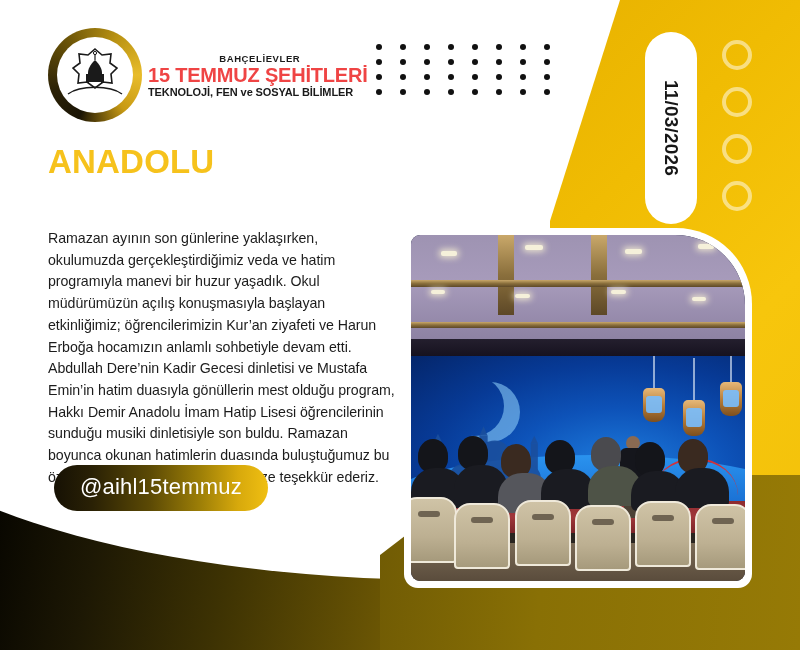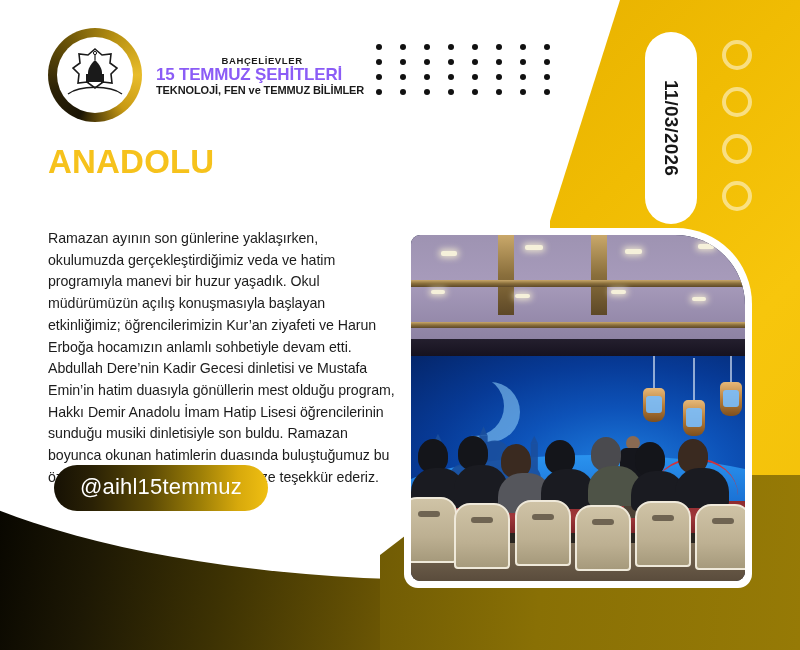--- a/index.html
+++ b/index.html
@@ -52,21 +52,21 @@
     right:0; bottom:0;
     width:420px; height:250px;
     background:linear-gradient(95deg,#6f5a04 0%,#897005 40%,#967a06 100%);
     clip-path:polygon(0% 62%, 14% 44%, 36% 33%, 64% 30%, 100% 30%, 100% 100%, 0% 100%);
   }
 
   
   .logo-block {
     position:absolute;
     left:48px; top:28px;
-    display:flex; align-items:center; gap:14px;
+    display:flex; align-items:center; gap:6px;
   }
   .logo-ring {
     width:94px; height:94px; flex:none;
     border-radius:50%;
     background:conic-gradient(from 200deg,#1a1405 0deg,#2c2206 50deg,#6a5307 120deg,#b99213 190deg,#e8bc2a 250deg,#c89a14 300deg,#3a2c06 350deg,#1a1405 360deg);
     display:flex; align-items:center; justify-content:center;
     position:relative;
   }
   .logo-ring::after {
     content:"";
@@ -76,22 +76,22 @@
     border-radius:50%;
   }
   .logo-emblem { position:relative; z-index:2; width:62px; height:58px; }
 
   .school-name { line-height:1.0; padding-top:2px; }
   .sn-top {
     font-size:9.5px; font-weight:700; letter-spacing:.6px;
     color:#1a1a1a; text-align:center; padding-left:4px;
   }
   .sn-main {
-    font-size:17px; font-weight:800; letter-spacing:-.2px;
-    color:#8b5cf6; margin-top:1px; white-space:nowrap;
+    font-size:20px; font-weight:800; letter-spacing:-.2px;
+    color:#ef4444; margin-top:1px; white-space:nowrap;
   }
   .sn-sub {
     font-size:11px; font-weight:700; letter-spacing:-.1px;
     color:#1a1a1a; margin-top:2px; white-space:nowrap;
   }
   .sn-sub2 {
     font-size:12.5px; font-weight:500; letter-spacing:.1px;
     color:#1a1a1a; margin-top:2px; white-space:nowrap;
   }
 
@@ -370,21 +370,21 @@
         <rect x="22" y="28" width="3" height="9" fill="#1a1a1a"></rect>
         <rect x="37" y="28" width="3" height="9" fill="#1a1a1a"></rect>
         <path d="M31 8 v6" stroke="#1a1a1a" stroke-width="1.2" fill="none"></path>
         <circle cx="31" cy="7" r="1.6" fill="none" stroke="#1a1a1a" stroke-width="1"></circle>
         <path d="M4 48 C16 39 46 39 58 48" stroke="#1a1a1a" stroke-width="1.4" fill="none"></path>
       </svg>
     </div>
     <div class="school-name">
       <div class="sn-top">BAHÇELİEVLER</div>
       <div class="sn-main">15 TEMMUZ ŞEHİTLERİ</div>
-      <div class="sn-sub">TEKNOLOJİ, FEN ve TEMMUZ BİLİMLER</div>
+      <div class="sn-sub">TEKNOLOJİ, FEN ve SOSYAL BİLİMLER</div>
     </div>
   </div>
 
   <div class="dot-grid">
     <i></i>
       <i></i>
       <i></i>
       <i></i>
       <i></i>
       <i></i>

